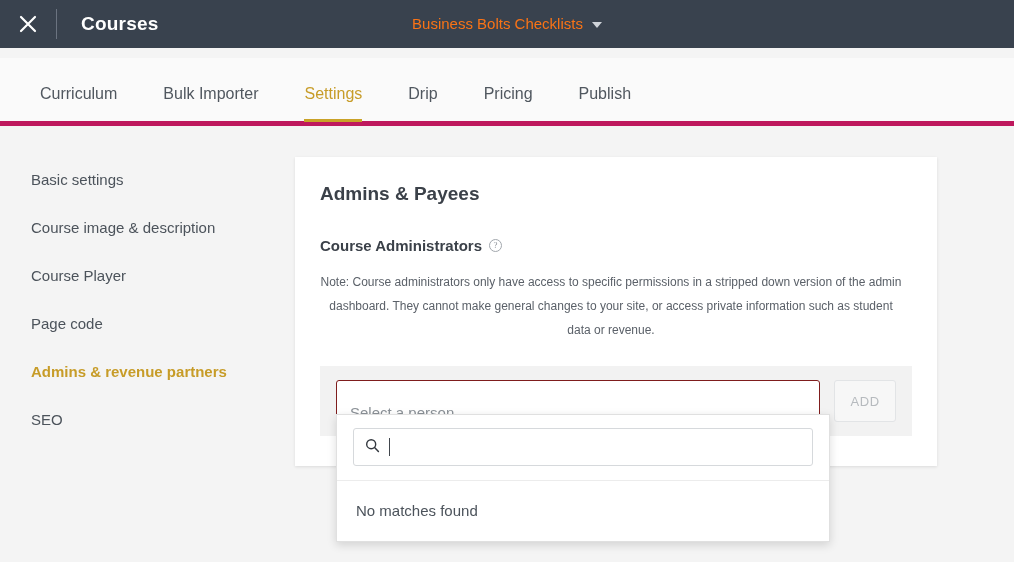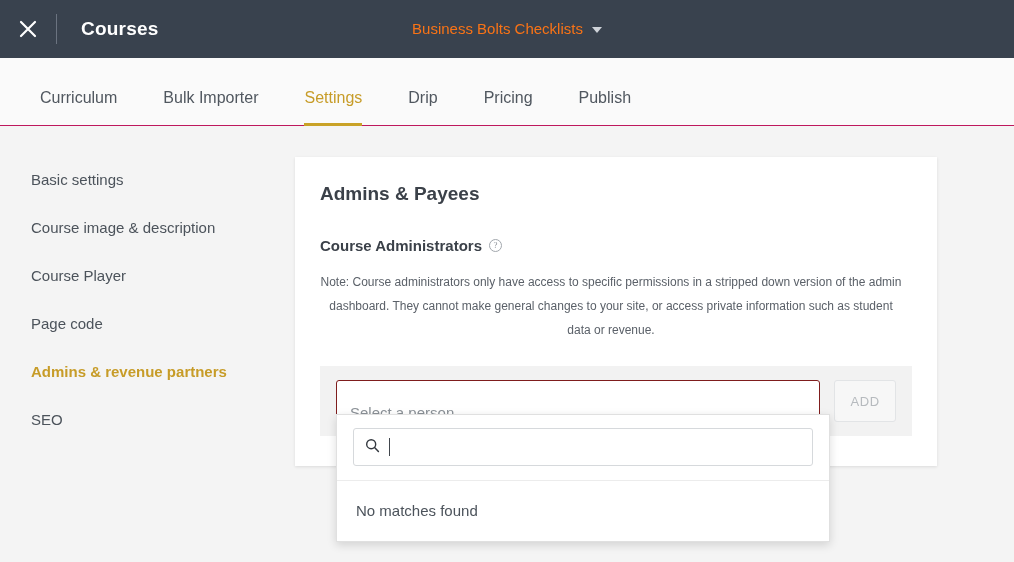--- a/index.html
+++ b/index.html
@@ -8,21 +8,21 @@
     width: 1014px; height: 562px;
     overflow: hidden;
     background: #f4f4f4;
     font-family: "Liberation Sans", sans-serif;
     -webkit-font-smoothing: antialiased;
   }
 
   
   .topbar {
     position: absolute; top: 0; left: 0;
-    width: 1014px; height: 58px;
+    width: 1014px; height: 48px;
     background: #39424e;
     display: flex; align-items: center;
   }
   .close-btn {
     width: 56px; height: 58px;
     display: flex; align-items: center; justify-content: center;
     cursor: pointer;
   }
   .close-btn svg { display: block; }
   .topbar-divider {
@@ -55,21 +55,21 @@
     border-right: 5px solid transparent;
     border-top: 6px solid #cfd3d9;
     margin-top: 2px;
   }
 
   
   .tabbar {
     position: absolute; top: 58px; left: 0;
     width: 1014px; height: 68px;
     background: #fafafa;
-    border-bottom: 1px solid #be185d;
+    border-bottom: 5px solid #be185d;
     display: flex; align-items: flex-end;
     padding-left: 40px;
   }
   .tab {
     position: relative;
     font-size: 16px;
     color: #50575f;
     padding: 0 0 18px 0;
     margin-right: 46px;
     cursor: pointer;

